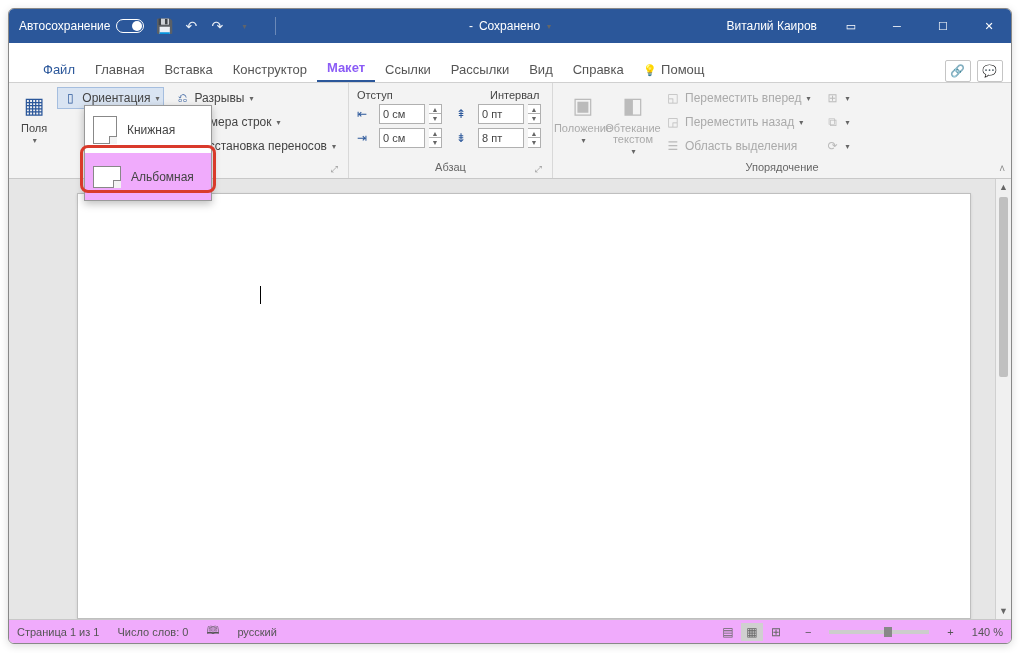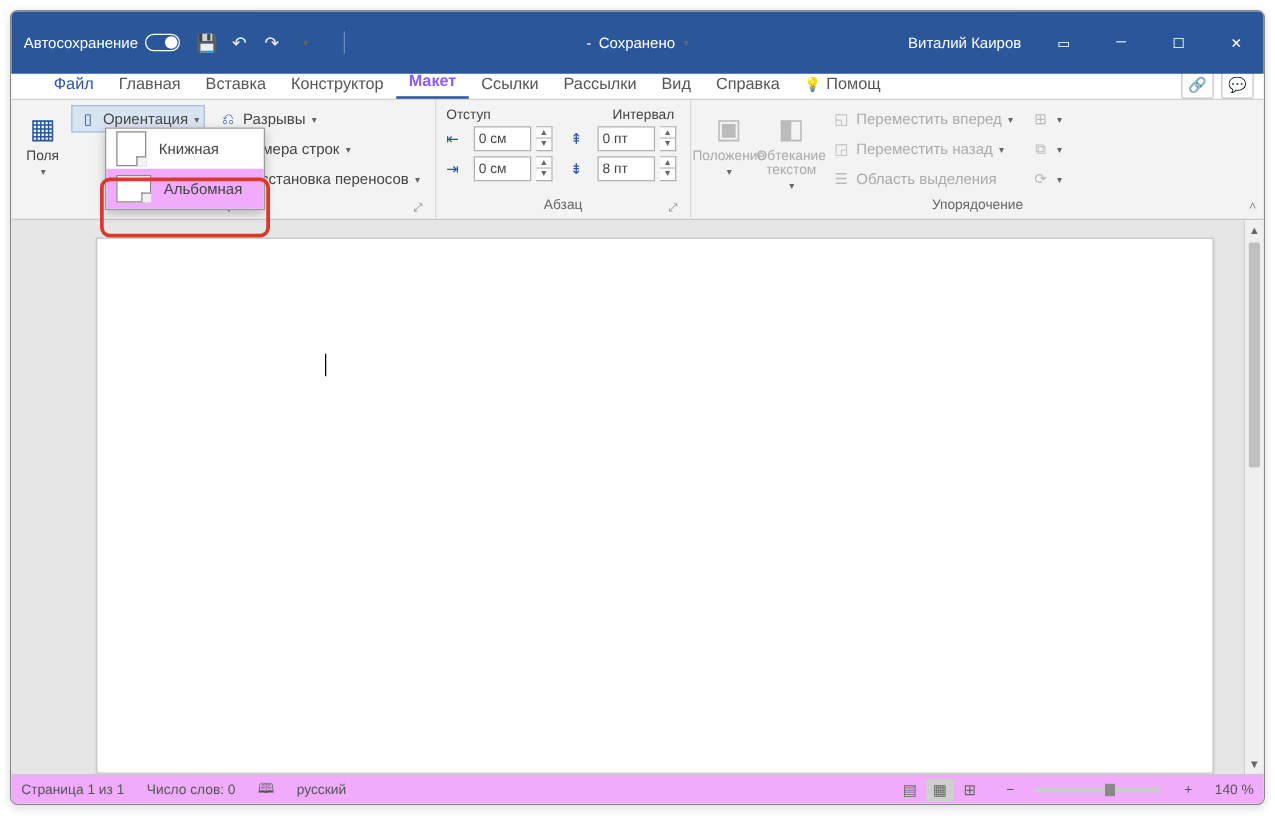--- a/index.html
+++ b/index.html
@@ -1,34 +1,34 @@
 <!DOCTYPE html>
 <html><head>
 <meta charset="utf-8">
 <style>
 * { box-sizing: border-box; margin: 0; padding: 0; font-family: 'Segoe UI', Tahoma, sans-serif; }
 body { background: #fff; width: 1020px; height: 653px; overflow: hidden; }
 
 .window { width: 1004px; height: 636px; margin: 8px; border: 1px solid #888; border-radius: 6px; background: #fff; display: flex; flex-direction: column; overflow: hidden; box-shadow: 0 2px 8px rgba(0,0,0,0.15); }
 
 
-.titlebar { height: 50px; background: #2b579a; color: #fff; display: flex; align-items: center; font-size: 12px; padding: 0 0 0 10px; position: relative; }
+.titlebar { height: 34px; background: #2b579a; color: #fff; display: flex; align-items: center; font-size: 12px; padding: 0 0 0 10px; position: relative; }
 .titlebar .autosave { display: flex; align-items: center; gap: 6px; margin-right: 12px; }
 .toggle { width: 28px; height: 14px; border: 1px solid #fff; border-radius: 7px; position: relative; }
 .toggle::after { content: ''; position: absolute; width: 10px; height: 10px; background: #fff; border-radius: 50%; top: 1px; right: 1px; }
 .qat { display: flex; align-items: center; gap: 8px; margin-right: 16px; }
 .qat-icon { width: 18px; height: 18px; display: flex; align-items: center; justify-content: center; font-size: 14px; opacity: 0.9; }
 .title-sep { width: 1px; height: 18px; background: rgba(255,255,255,0.3); margin: 0 6px; }
 .titlebar .doc-title { position: absolute; left: 50%; transform: translateX(-50%); display: flex; align-items: center; gap: 6px; }
 .titlebar .right { margin-left: auto; display: flex; align-items: center; gap: 2px; }
 .user-name { margin-right: 10px; }
 .winbtn { width: 44px; height: 34px; display: flex; align-items: center; justify-content: center; font-size: 11px; }
 
 
-.tabs { height: 21px; background: #fff; border-bottom: 1px solid #d0d0d0; display: flex; align-items: flex-end; font-size: 13px; color: #333; padding-left: 24px; }
+.tabs { height: 40px; background: #fff; border-bottom: 1px solid #d0d0d0; display: flex; align-items: flex-end; font-size: 13px; color: #333; padding-left: 24px; }
 .tab { padding: 5px 10px; cursor: pointer; color: #555; }
 .tab.file { color: #2b579a; }
 .tab.active { color: #8b5cf6; font-weight: 600; border-bottom: 2px solid #2b579a; }
 .tabs .right-icons { margin-left: auto; display: flex; gap: 6px; padding-right: 8px; }
 .ticon { width: 26px; height: 22px; border: 1px solid #c5c5c5; border-radius: 2px; display: flex; align-items: center; justify-content: center; font-size: 12px; color: #2b579a; }
 
 
 .ribbon { height: 96px; background: #f3f3f3; border-bottom: 1px solid #c8c8c8; display: flex; font-size: 12px; color: #444; position: relative; }
 .group { border-right: 1px solid #d8d8d8; padding: 4px 8px 0 8px; display: flex; flex-direction: column; position: relative; }
 .group-body { display: flex; gap: 6px; flex: 1; }
@@ -48,21 +48,21 @@
 .spin-input { width: 46px; height: 20px; border: 1px solid #b0b0b0; background: #fff; font-size: 11px; padding: 0 3px; display: flex; align-items: center; }
 .spinners { display: flex; flex-direction: column; border: 1px solid #b0b0b0; border-left: none; }
 .spinners div { width: 12px; height: 9px; font-size: 7px; display: flex; align-items: center; justify-content: center; background: #fff; color: #666; }
 .spinners div:first-child { border-bottom: 1px solid #b0b0b0; }
 
 .disabled { color: #aaa; }
 .disabled .small-icon, .disabled .icon-lg { color: #bbb; }
 
 
 .orient-dd { position: absolute; left: 75px; top: 22px; width: 128px; background: #fff; border: 1px solid #999; box-shadow: 0 3px 8px rgba(0,0,0,0.25); z-index: 10; }
-.orient-item { height: 32px; display: flex; align-items: center; gap: 10px; padding: 0 8px; font-size: 12px; }
+.orient-item { height: 47px; display: flex; align-items: center; gap: 10px; padding: 0 8px; font-size: 12px; }
 .orient-item.hover { background: #f0abfc; }
 .orient-icon { width: 24px; height: 28px; border: 1px solid #888; background: #fff; position: relative; }
 .orient-icon.land { width: 28px; height: 22px; }
 .orient-icon::after { content: ''; position: absolute; right: -1px; bottom: -1px; width: 7px; height: 7px; background: #f3f3f3; border-left: 1px solid #888; border-top: 1px solid #888; }
 .highlight-ring { position: absolute; left: 71px; top: 62px; width: 136px; height: 48px; border: 3px solid #d93a2b; border-radius: 8px; z-index: 11; pointer-events: none; }
 
 
 .doc-area { flex: 1; background: #e6e6e6; position: relative; overflow: hidden; }
 .page { position: absolute; left: 68px; top: 14px; right: 40px; bottom: 0; background: #fff; border: 1px solid #bfbfbf; box-shadow: 0 1px 3px rgba(0,0,0,0.1); }
 .cursor { position: absolute; left: 182px; top: 92px; width: 1px; height: 18px; background: #000; }

